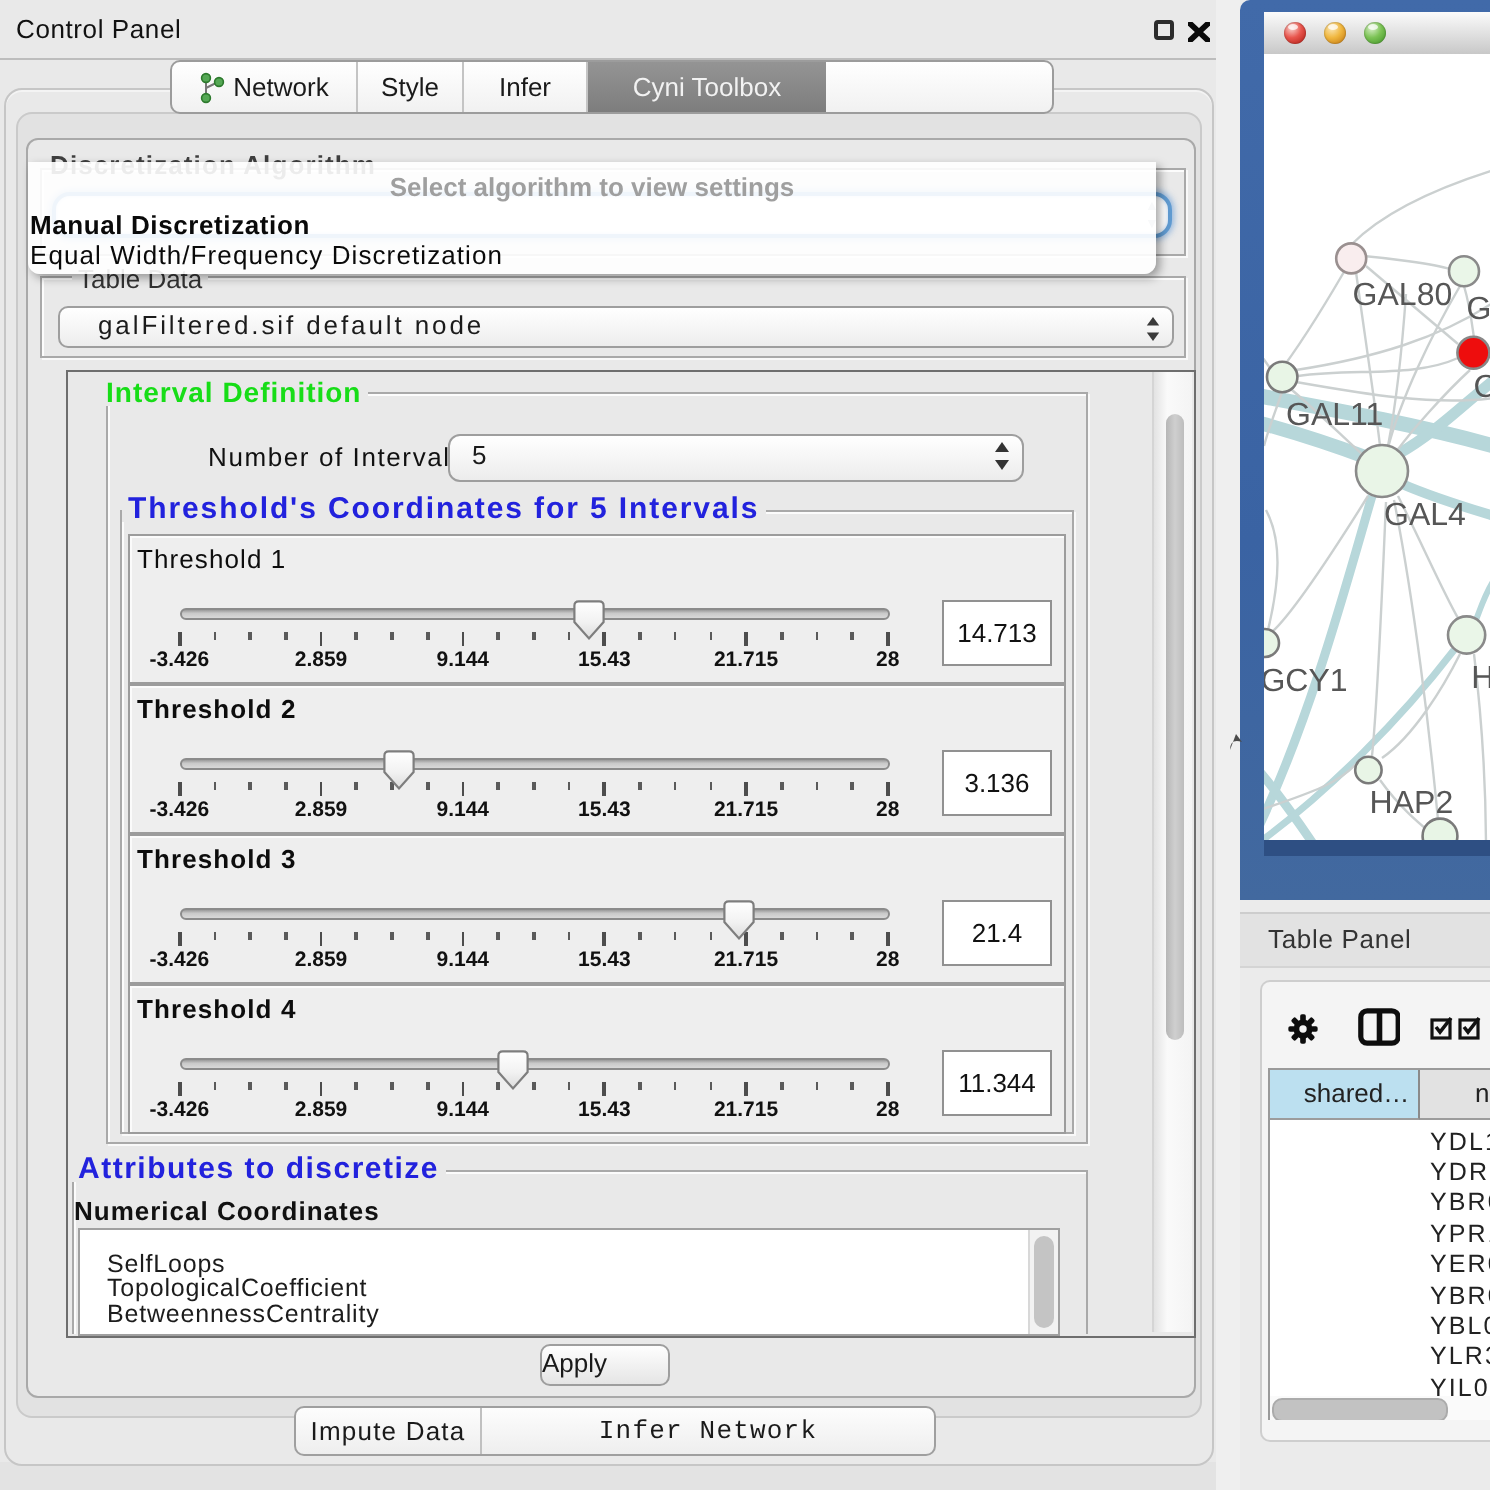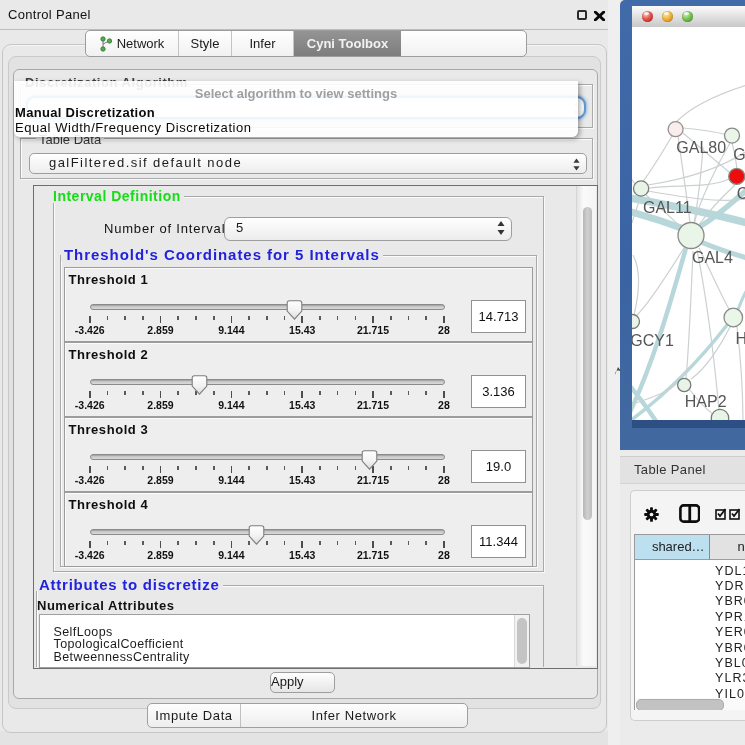--- a/index.html
+++ b/index.html
@@ -33,21 +33,21 @@
     <svg width="13" height="16" viewBox="0 0 13 16" style="margin-right:4px;">
       <path d="M3,3 L3,13 M3,8 L9,5" stroke="#777" stroke-width="1"></path>
       <circle cx="3" cy="3" r="2.2" fill="#55a855" stroke="#2d7a2d" stroke-width="0.8"></circle>
       <circle cx="3" cy="13" r="2.2" fill="#55a855" stroke="#2d7a2d" stroke-width="0.8"></circle>
       <circle cx="9.5" cy="5" r="2.2" fill="#55a855" stroke="#2d7a2d" stroke-width="0.8"></circle>
     </svg>
     Network
   </div>
   <div style="width:52px;display:flex;align-items:center;justify-content:center;border-right:1px solid #c4c4c4;font-size:13px;color:#1a1a1a;">Style</div>
   <div style="width:61px;display:flex;align-items:center;justify-content:center;border-right:1px solid #c4c4c4;font-size:13px;color:#1a1a1a;">Infer</div>
-  <div style="width:107px;display:flex;align-items:center;justify-content:center;font-size:13px;color:#f2f2f2;background:linear-gradient(#949494,#7d7d7d);font-weight:bold;">Cyni Toolbox</div>
+  <div style="width:119px;display:flex;align-items:center;justify-content:center;font-size:13px;color:#f2f2f2;background:linear-gradient(#949494,#7d7d7d);">Cyni Toolbox</div>
 </div>
 
 <div class="abs etched" style="left:20px;top:84px;width:571px;height:42px;"></div>
 <div class="abs" style="left:25px;top:74.5px;font-size:13px;letter-spacing:0.55px;font-weight:bold;color:#3f3f3f;">Discretization Algorithm</div>
 
 <div class="abs" style="left:26px;top:96px;width:560px;height:23px;background:#ffffff;border:2.5px solid #5f9ad0;border-radius:9px;box-sizing:border-box;box-shadow:0 0 3px 1px rgba(110,160,215,.7), inset 0 0 2px rgba(110,160,215,.5);"></div>
 <div class="abs" style="left:570px;top:99px;width:12px;height:18px;color:#b4bcc6;font-size:7px;line-height:9px;text-align:center;">▲<br>▼</div>
 
 <div class="abs etched" style="left:20px;top:138px;width:571px;height:39px;"></div>
 <div class="abs" style="left:36px;top:132px;font-size:13px;color:#333;background:#e9e9e9;padding:0 3px;">Table Data</div>
@@ -76,21 +76,21 @@
 <div class="abs" style="left:236px;top:220px;font-size:13px;color:#1b1b1b;">5</div>
 <svg class="abs" style="left:495px;top:219px;" width="12" height="18" viewBox="0 0 12 18">
   <path d="M6,2 L9.5,7 L2.5,7 Z" fill="#333"></path>
   <path d="M6,16 L9.5,11 L2.5,11 Z" fill="#333"></path>
 </svg>
 
 <div class="abs etched" style="left:60px;top:255px;width:475px;height:310px;"></div>
 <div class="abs gtitle" style="left:61px;top:248px;font-size:15px;letter-spacing:0.95px;color:#2222dd;">Threshold's Coordinates for 5 Intervals</div>
 
 <div class="abs" style="left:63.5px;top:267px;width:467px;height:72.5px;background:#eeeeee;border:1px solid #9c9c9c;box-shadow:inset 1px 1px 0 #fbfbfb;"></div>
-<div class="abs" style="left:68.5px;top:272px;font-size:13px;letter-spacing:0.55px;font-weight:bold;color:#0d0d0d;">Threshold 1</div>
+<div class="abs" style="left:68.5px;top:272px;font-size:13px;letter-spacing:0.55px;font-weight:normal;color:#0d0d0d;">Threshold 1</div>
 <div class="abs" style="left:89.5px;top:303.5px;width:353px;height:4.5px;background:linear-gradient(#9a9a9a,#c9c9c9 40%,#d9d9d9);border:1px solid #8b8b8b;border-radius:3.5px;"></div>
 <div class="abs" style="left:88.95px;top:316px;width:1.7px;height:7px;background:#4d4d4d;"></div>
 <div class="abs" style="left:106.66px;top:316px;width:1.6px;height:4px;background:#5a5a5a;"></div>
 <div class="abs" style="left:124.37px;top:316px;width:1.6px;height:4px;background:#5a5a5a;"></div>
 <div class="abs" style="left:142.07px;top:316px;width:1.6px;height:4px;background:#5a5a5a;"></div>
 <div class="abs" style="left:159.78px;top:316px;width:1.7px;height:7px;background:#4d4d4d;"></div>
 <div class="abs" style="left:177.49px;top:316px;width:1.6px;height:4px;background:#5a5a5a;"></div>
 <div class="abs" style="left:195.20px;top:316px;width:1.6px;height:4px;background:#5a5a5a;"></div>
 <div class="abs" style="left:212.91px;top:316px;width:1.6px;height:4px;background:#5a5a5a;"></div>
 <div class="abs" style="left:230.61px;top:316px;width:1.7px;height:7px;background:#4d4d4d;"></div>
@@ -199,21 +199,21 @@
 <svg class="abs" style="left:361.2px;top:449.5px;" width="17" height="20" viewBox="0 0 17 20">
   <defs>
       <linearGradient id="thg417" x1="0" y1="0" x2="0" y2="1">
         <stop offset="0" stop-color="#ffffff"></stop>
         <stop offset="0.55" stop-color="#f2f2f2"></stop>
         <stop offset="1" stop-color="#dcdcdc"></stop>
       </linearGradient>
     </defs>
   <path d="M3.4,0.7 L13.6,0.7 Q15.8,0.7 15.8,2.9 L15.8,11 L8.5,19.2 L1.2,11 L1.2,2.9 Q1.2,0.7 3.4,0.7 Z" fill="url(#thg417)" stroke="#7e7e7e" stroke-width="1.1"></path>
 </svg>
-<div class="abs" style="left:471px;top:450px;width:55px;height:33px;background:#ffffff;border:1px solid #919191;box-sizing:border-box;text-align:center;font-size:13px;color:#111;line-height:31px;">19.0</div>
+<div class="abs" style="left:471px;top:450px;width:55px;height:33px;background:#ffffff;border:1px solid #919191;box-sizing:border-box;text-align:center;font-size:13px;color:#111;line-height:31px;">21.4</div>
 
 <div class="abs" style="left:63.5px;top:492px;width:467px;height:72.5px;background:#eeeeee;border:1px solid #9c9c9c;box-shadow:inset 1px 1px 0 #fbfbfb;"></div>
 <div class="abs" style="left:68.5px;top:497px;font-size:13px;letter-spacing:0.55px;font-weight:bold;color:#0d0d0d;">Threshold 4</div>
 <div class="abs" style="left:89.5px;top:528.5px;width:353px;height:4.5px;background:linear-gradient(#9a9a9a,#c9c9c9 40%,#d9d9d9);border:1px solid #8b8b8b;border-radius:3.5px;"></div>
 <div class="abs" style="left:88.95px;top:541px;width:1.7px;height:7px;background:#4d4d4d;"></div>
 <div class="abs" style="left:106.66px;top:541px;width:1.6px;height:4px;background:#5a5a5a;"></div>
 <div class="abs" style="left:124.37px;top:541px;width:1.6px;height:4px;background:#5a5a5a;"></div>
 <div class="abs" style="left:142.07px;top:541px;width:1.6px;height:4px;background:#5a5a5a;"></div>
 <div class="abs" style="left:159.78px;top:541px;width:1.7px;height:7px;background:#4d4d4d;"></div>
 <div class="abs" style="left:177.49px;top:541px;width:1.6px;height:4px;background:#5a5a5a;"></div>
@@ -245,32 +245,32 @@
         <stop offset="0.55" stop-color="#f2f2f2"></stop>
         <stop offset="1" stop-color="#dcdcdc"></stop>
       </linearGradient>
     </defs>
   <path d="M3.4,0.7 L13.6,0.7 Q15.8,0.7 15.8,2.9 L15.8,11 L8.5,19.2 L1.2,11 L1.2,2.9 Q1.2,0.7 3.4,0.7 Z" fill="url(#thg492)" stroke="#7e7e7e" stroke-width="1.1"></path>
 </svg>
 <div class="abs" style="left:471px;top:525px;width:55px;height:33px;background:#ffffff;border:1px solid #919191;box-sizing:border-box;text-align:center;font-size:13px;color:#111;line-height:31px;">11.344</div>
 
 <div class="abs etched" style="left:36px;top:585px;width:506px;height:81px;border-bottom:none;box-shadow:inset 1px 1px 0 rgba(255,255,255,.85);"></div>
 <div class="abs gtitle" style="left:36px;top:578px;font-size:15px;letter-spacing:0.75px;color:#2222dd;">Attributes to discretize</div>
-<div class="abs" style="left:37px;top:598px;font-size:13px;letter-spacing:0.5px;font-weight:bold;color:#111;">Numerical Attributes</div>
+<div class="abs" style="left:37px;top:598px;font-size:13px;letter-spacing:0.5px;font-weight:bold;color:#111;">Numerical Coordinates</div>
 <div class="abs" style="left:38.5px;top:613.5px;width:489px;height:52.5px;border:1px solid #a0a0a0;background:#ffffff;overflow:hidden;">
   <div style="position:absolute;left:14px;top:11px;font-size:12.5px;letter-spacing:0.4px;color:#1c1c1c;line-height:12.8px;">SelfLoops<br>TopologicalCoefficient<br>BetweennessCentrality</div>
   <div style="position:absolute;right:0;top:0;width:14px;height:100%;background:#f2f2f2;border-left:1px solid #d8d8d8;"></div>
   <div style="position:absolute;right:2px;top:3px;width:10px;height:46px;background:#c4c4c4;border-radius:5px;"></div>
 </div>
 
 <div class="abs" style="left:270px;top:672px;width:63px;height:19px;background:linear-gradient(#fefefe,#e5e5e5);border:1px solid #9e9e9e;border-radius:5px;font-size:13px;color:#1a1a1a;line-height:18px;">Apply</div>
 
 <div class="abs" style="left:147px;top:703px;width:319px;height:22.5px;border:1px solid #9f9f9f;border-radius:5px;background:linear-gradient(#fdfdfd,#eeeeee);overflow:hidden;display:flex;">
   <div style="width:92px;display:flex;align-items:center;justify-content:center;border-right:1px solid #c0c0c0;font-size:13px;letter-spacing:0.6px;color:#1a1a1a;">Impute Data</div>
-  <div style="flex:1;display:flex;align-items:center;justify-content:center;font-size:13px;letter-spacing:0.6px;color:#1a1a1a;">Infer Network</div>
+  <div style="flex:1;display:flex;align-items:center;justify-content:center;font-size:13px;letter-spacing:0.6px;color:#1a1a1a;font-family:Liberation Mono, monospace;">Infer Network</div>
 </div>
 
 <svg class="abs" style="left:613.5px;top:367px;z-index:5;" width="8" height="9" viewBox="0 0 8 9">
   <path d="M1,8 Q1,2 7,4 L4,0 Z" fill="#4a4a4a"></path>
 </svg>
 
 <div class="abs" style="left:608px;top:0;width:12px;height:745px;background:#efefef;"></div>
 <div class="abs" style="left:620px;top:0;width:125px;height:745px;background:#ebebeb;"></div>
 
 <div class="abs" style="left:620px;top:0;width:125px;height:450px;background:linear-gradient(180deg,#416aa9 0%,#3a63a3 60%,#42699f 100%);border-radius:5px 0 0 0;"></div>

